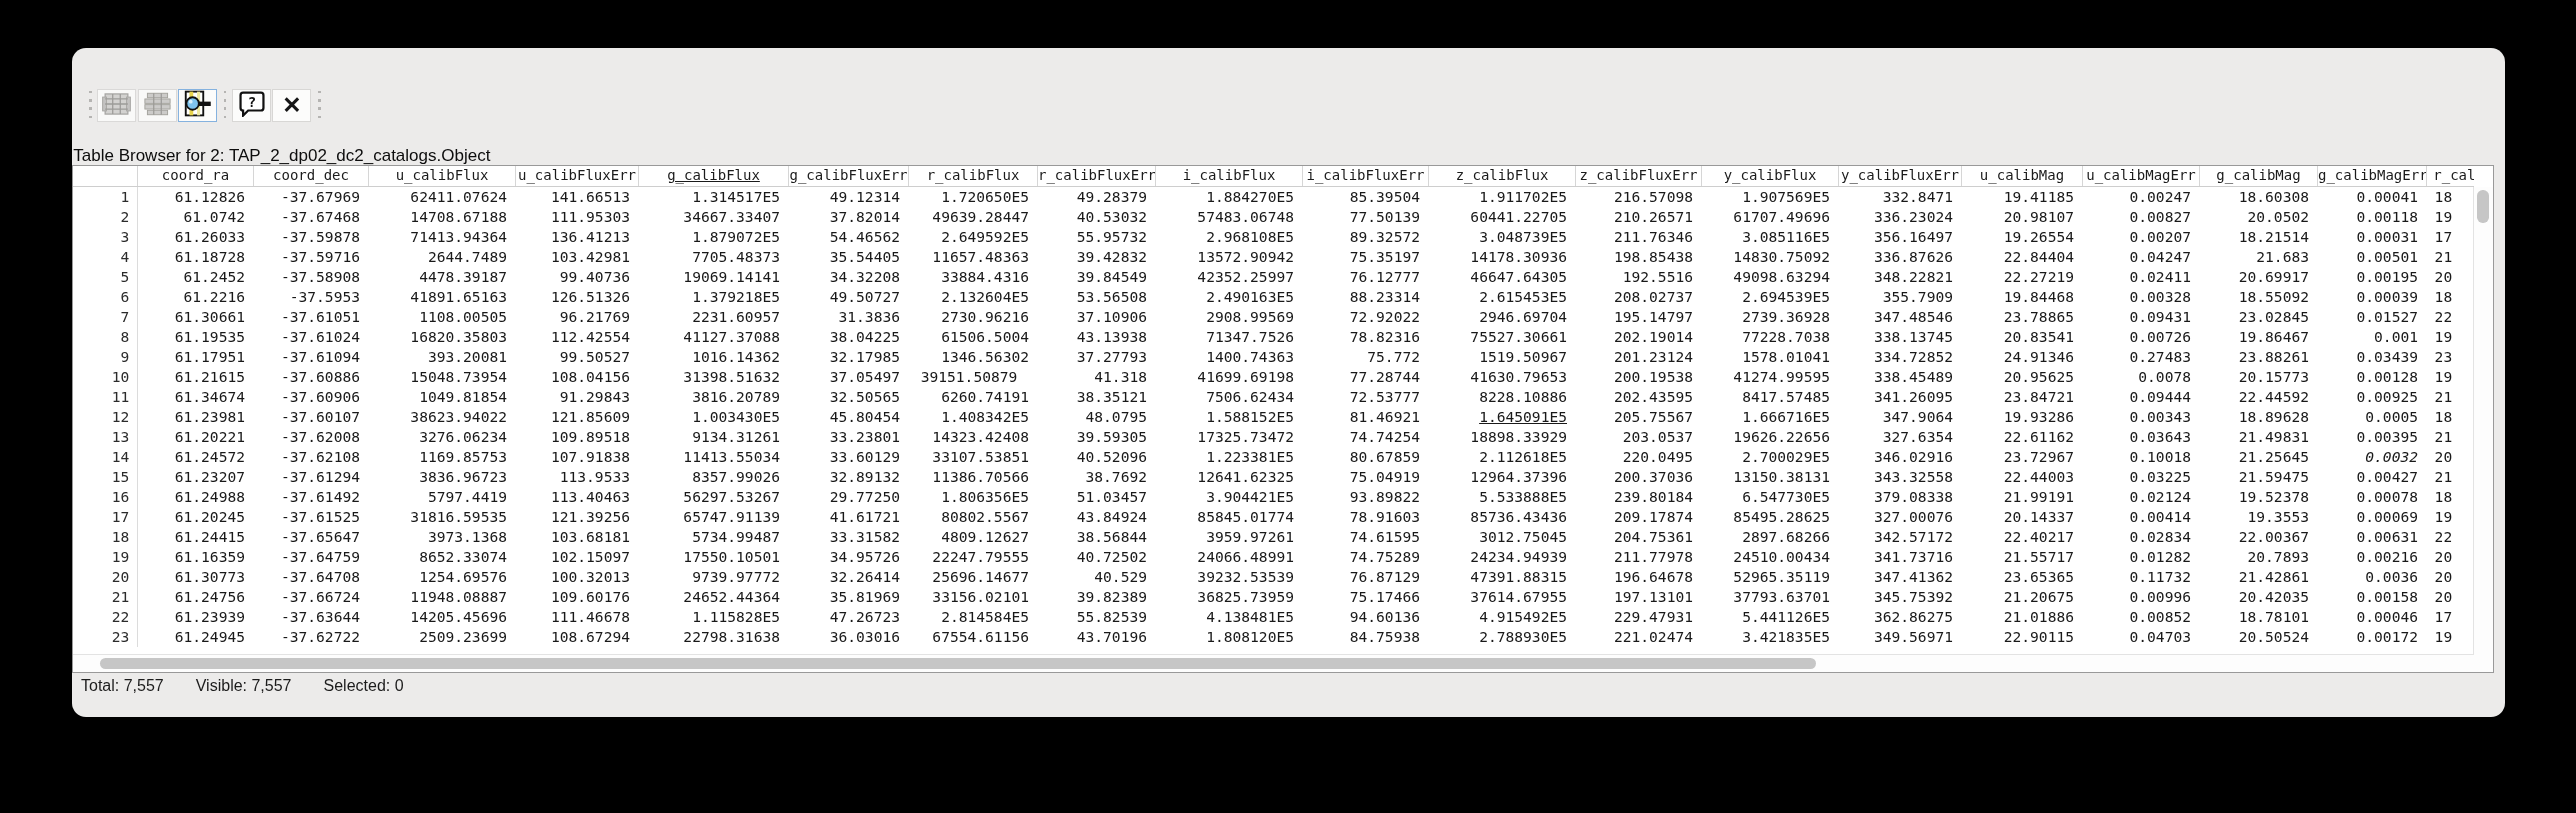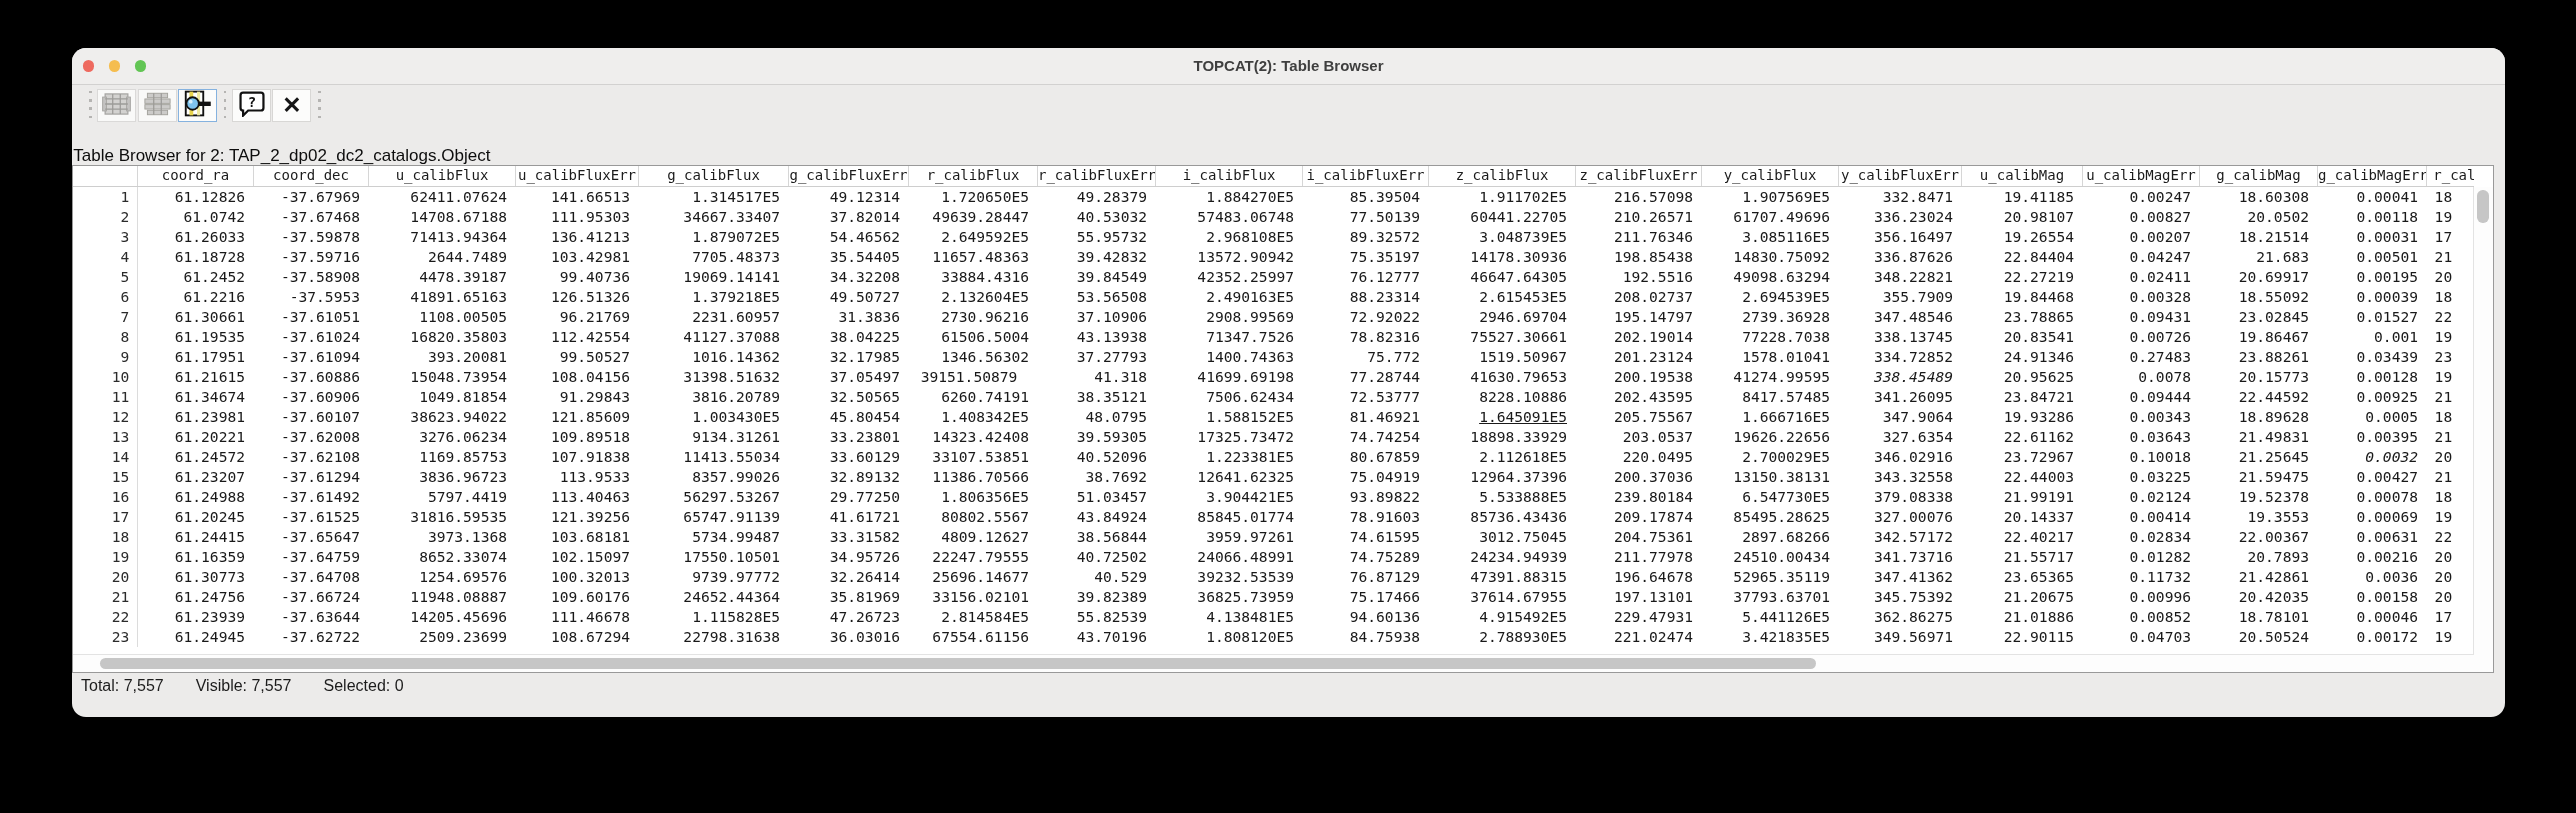--- a/index.html
+++ b/index.html
@@ -52,28 +52,20 @@
   
   .statusbar{position:absolute;left:9px;top:629px;display:flex;gap:32px;
              font-size:16px;color:#1c1c1c;}
 </style>
 </head>
 <body>
 
 <div id="stage">
   <div id="window">
 
-    <div class="titlebar">
-      <div class="lights">
-        <span class="light" id="light-close" style="background: rgb(238, 106, 95);"></span>
-        <span class="light" id="light-minimize" style="background: rgb(245, 189, 79);"></span>
-        <span class="light" id="light-zoom" style="background: rgb(98, 197, 84);"></span>
-      </div>
-      <div class="title">TOPCAT(2): Table Browser</div>
-    </div>
 
     <div class="toolbar">
       <span class="sep-dots"></span>
       <button class="tbtn" style="opacity:.85">
         <span>
           <svg width="29" height="24" viewBox="0 0 46 38">
             <rect x="5" y="3" width="36" height="32" fill="#cfcecc" stroke="#9b9a97" stroke-width="2"></rect>
             <rect x="1" y="8" width="6" height="22" fill="#bdbcba" stroke="#9b9a97" stroke-width="1.5"></rect>
             <rect x="39" y="8" width="6" height="22" fill="#bdbcba" stroke="#9b9a97" stroke-width="1.5"></rect>
             <path d="M5 11h36M5 19h36M5 27h36M17 3v32M29 3v32" stroke="#8f8e8b" stroke-width="2" fill="none"></path>
@@ -120,21 +112,21 @@
 
     <div class="caption">Table Browser for 2: TAP_2_dp02_dc2_catalogs.Object</div>
 
     <div class="pane">
       <div class="hdr">
           <span class="hcell" style="width: 65px;"></span>
           <span class="hcell" style="width: 116px;">coord_ra</span>
           <span class="hcell" style="width: 115px;">coord_dec</span>
           <span class="hcell" style="width: 147px;">u_calibFlux</span>
           <span class="hcell" style="width: 123px;">u_calibFluxErr</span>
-          <span class="hcell" style="width: 150px;">g_calibFlux</span>
+          <span class="hcell" style="width: 150px; text-decoration: underline;">g_calibFlux</span>
           <span class="hcell" style="width: 120px;">g_calibFluxErr</span>
           <span class="hcell" style="width: 129px;">r_calibFlux</span>
           <span class="hcell" style="width: 118px;">r_calibFluxErr</span>
           <span class="hcell" style="width: 147px;">i_calibFlux</span>
           <span class="hcell" style="width: 126px;">i_calibFluxErr</span>
           <span class="hcell" style="width: 147px;">z_calibFlux</span>
           <span class="hcell" style="width: 126px;">z_calibFluxErr</span>
           <span class="hcell" style="width: 137px;">y_calibFlux</span>
           <span class="hcell" style="width: 123px;">y_calibFluxErr</span>
           <span class="hcell" style="width: 121px;">u_calibMag</span>
@@ -350,21 +342,21 @@
             <span class="c" style="width: 123px;">108.04156</span>
             <span class="c" style="width: 150px;">31398.51632</span>
             <span class="c" style="width: 120px;">37.05497</span>
             <span class="c" style="width: 129px; text-align: center;">39151.50879</span>
             <span class="c" style="width: 118px;">41.318</span>
             <span class="c" style="width: 147px;">41699.69198</span>
             <span class="c" style="width: 126px;">77.28744</span>
             <span class="c" style="width: 147px;">41630.79653</span>
             <span class="c" style="width: 126px;">200.19538</span>
             <span class="c" style="width: 137px;">41274.99595</span>
-            <span class="c" style="width: 123px; font-style: italic;">338.45489</span>
+            <span class="c" style="width: 123px;">338.45489</span>
             <span class="c" style="width: 121px;">20.95625</span>
             <span class="c" style="width: 117px;">0.0078</span>
             <span class="c" style="width: 118px;">20.15773</span>
             <span class="c" style="width: 109px;">0.00128</span>
             <span class="c partial" style="width: 121px;">19</span>
           </div>
           <div class="r">
             <span class="c rowno" style="width: 65px;">11</span>
             <span class="c" style="width: 116px;">61.34674</span>
             <span class="c" style="width: 115px;">-37.60906</span>

